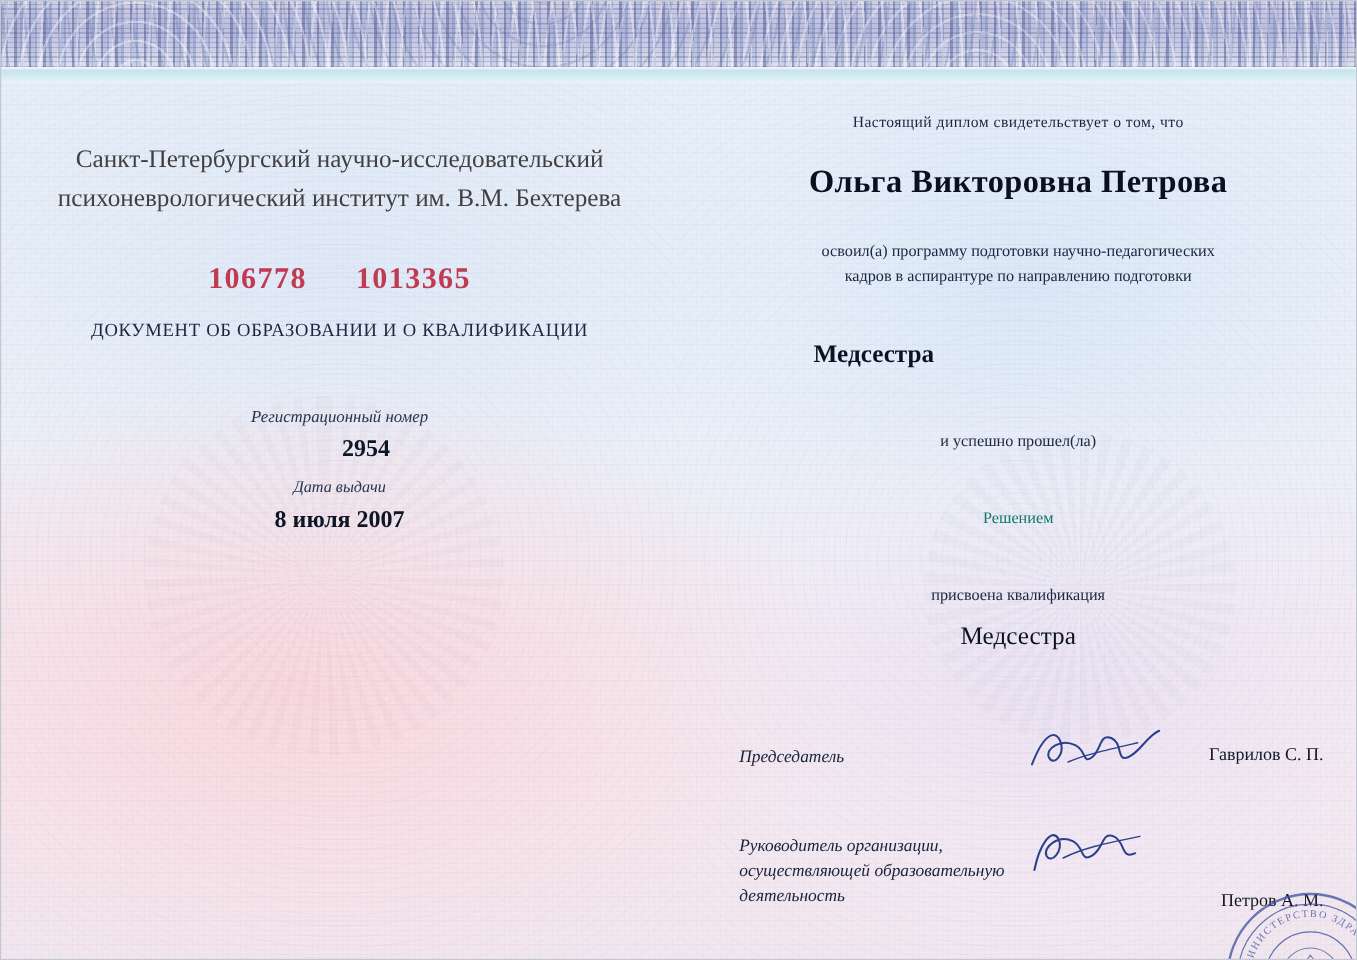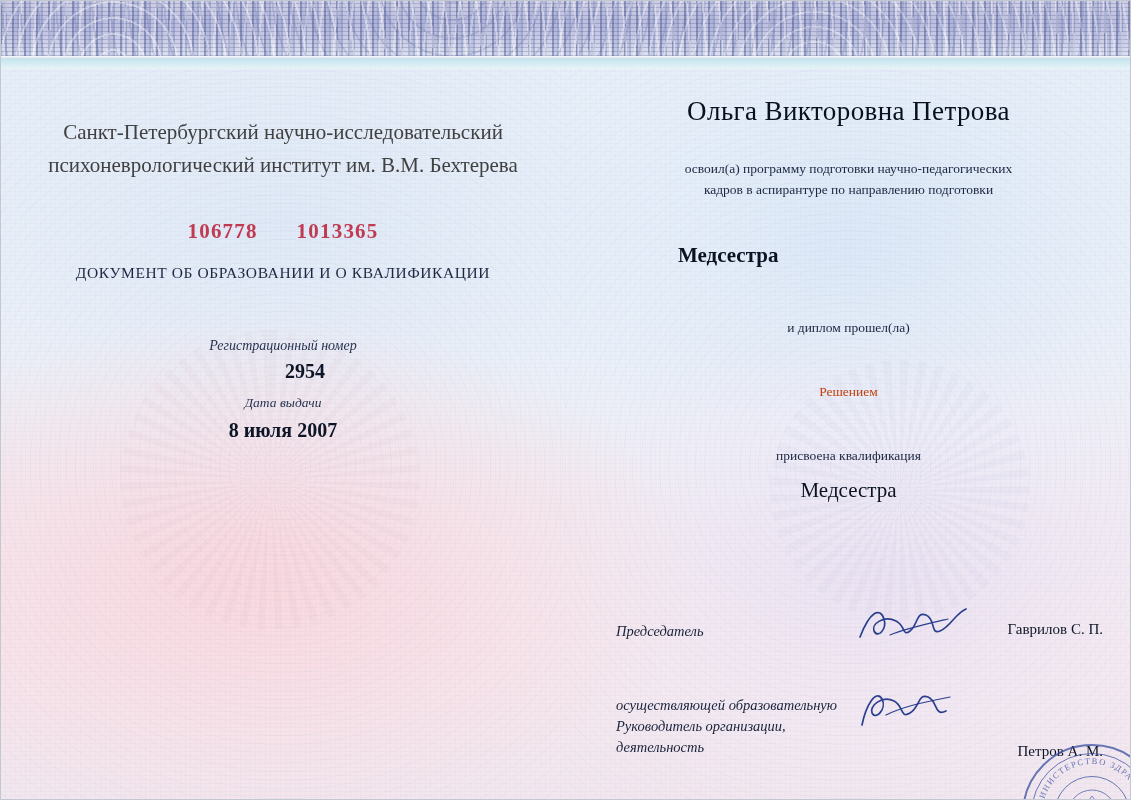--- a/index.html
+++ b/index.html
@@ -135,21 +135,21 @@
     -webkit-background-clip: text;
     background-clip: text;
     color: transparent;
     text-shadow: 0 1px 0 rgba(255,255,255,0.35);
     display: inline-block;
   }
 
   .serial-row {
     margin-top: 38px;
     color: #c03a52;
-    font-size: 21px;
+    font-size: 25px;
     font-weight: bold;
     letter-spacing: 1.2px;
     font-family: "Liberation Serif", serif;
   }
   .serial-row .s-gap { display: inline-block; width: 26px; }
 
   .doc-caption {
     margin-top: 20px;
     font-size: 15.5px;
     letter-spacing: 0.6px;
@@ -191,21 +191,21 @@
   }
   .r-intro {
     margin-top: 24px;
     font-size: 13px;
     letter-spacing: 0.4px;
     color: #1b2640;
   }
   .r-name {
     margin-top: 26px;
     font-size: 27px;
-    font-weight: normal;
+    font-weight: bold;
     color: #09101f;
     letter-spacing: 0.4px;
   }
   .r-program {
     margin-top: 32px;
     font-size: 13.5px;
     line-height: 1.55;
     color: #1b2640;
   }
   .r-qualification-1 {
@@ -217,21 +217,21 @@
     padding-left: 112px;
   }
   .r-passed {
     margin-top: 52px;
     font-size: 13.5px;
     color: #1b2640;
   }
   .r-decision {
     margin-top: 48px;
     font-size: 13.5px;
-    color: #c2410c;
+    color: #0f766e;
   }
   .r-assigned {
     margin-top: 48px;
     font-size: 13.5px;
     color: #1b2640;
   }
   .r-qualification-2 {
     margin-top: 14px;
     font-size: 21px;
     color: #0b1322;
@@ -355,31 +355,32 @@
 
     <div class="reg-label">Регистрационный номер</div>
     <div class="reg-number">2954</div>
 
     <div class="date-label">Дата выдачи</div>
     <div class="date-value">8 июля 2007</div>
   </div>
 
   <div class="right-col">
 
+    <div class="r-intro">Настоящий диплом свидетельствует о том, что</div>
 
     <div class="r-name">Ольга Викторовна Петрова</div>
 
     <div class="r-program">
       <div>освоил(а) программу подготовки научно-педагогических</div>
       <div>кадров в аспирантуре по направлению подготовки</div>
     </div>
 
     <div class="r-qualification-1">Медсестра</div>
 
-    <div class="r-passed">и диплом прошел(ла)</div>
+    <div class="r-passed">и успешно прошел(ла)</div>
 
     <div class="r-decision">Решением</div>
 
     <div class="r-assigned">присвоена квалификация</div>
     <div class="r-qualification-2">Медсестра</div>
 
     <div class="sig-block sig-1">
       <div class="sig-label" style="top:6px;">
         <div>Председатель</div>
       </div>
@@ -387,22 +388,22 @@
         <svg width="115" height="46" viewBox="0 0 115 46" fill="none" xmlns="http://www.w3.org/2000/svg">
           <path d="M4 36 C14 10, 24 6, 28 18 C31 28, 22 38, 18 30 C15 23, 28 14, 40 20 C50 25, 46 36, 54 30 C62 24, 60 10, 70 14 C80 18, 74 34, 84 30 C94 26, 100 12, 110 8" stroke="#2b3f8e" stroke-width="1.7" stroke-linecap="round"></path>
           <path d="M34 34 C48 28, 66 24, 92 18" stroke="#2b3f8e" stroke-width="1.2" stroke-linecap="round"></path>
         </svg>
       </div>
       <div class="sig-name" style="top:6px;">Гаврилов С. П.</div>
     </div>
 
     <div class="sig-block sig-2">
       <div class="sig-label" style="top:0px;">
+        <div>Руководитель организации,</div>
         <div>осуществляющей образовательную</div>
-        <div>Руководитель организации,</div>
         <div>деятельность</div>
       </div>
       <div class="sig-ink" style="top:-10px;">
         <svg width="115" height="46" viewBox="0 0 115 46" fill="none" xmlns="http://www.w3.org/2000/svg">
           <path d="M6 40 C10 20, 20 4, 26 14 C31 23, 20 36, 16 28 C13 21, 26 10, 38 16 C48 21, 44 34, 54 28 C64 22, 62 8, 72 12 C82 16, 78 32, 90 26" stroke="#2b3f8e" stroke-width="1.7" stroke-linecap="round"></path>
           <path d="M30 30 C46 22, 64 18, 94 12" stroke="#2b3f8e" stroke-width="1.2" stroke-linecap="round"></path>
         </svg>
       </div>
       <div class="sig-name" style="top:48px;">Петров А. М.</div>
     </div>

